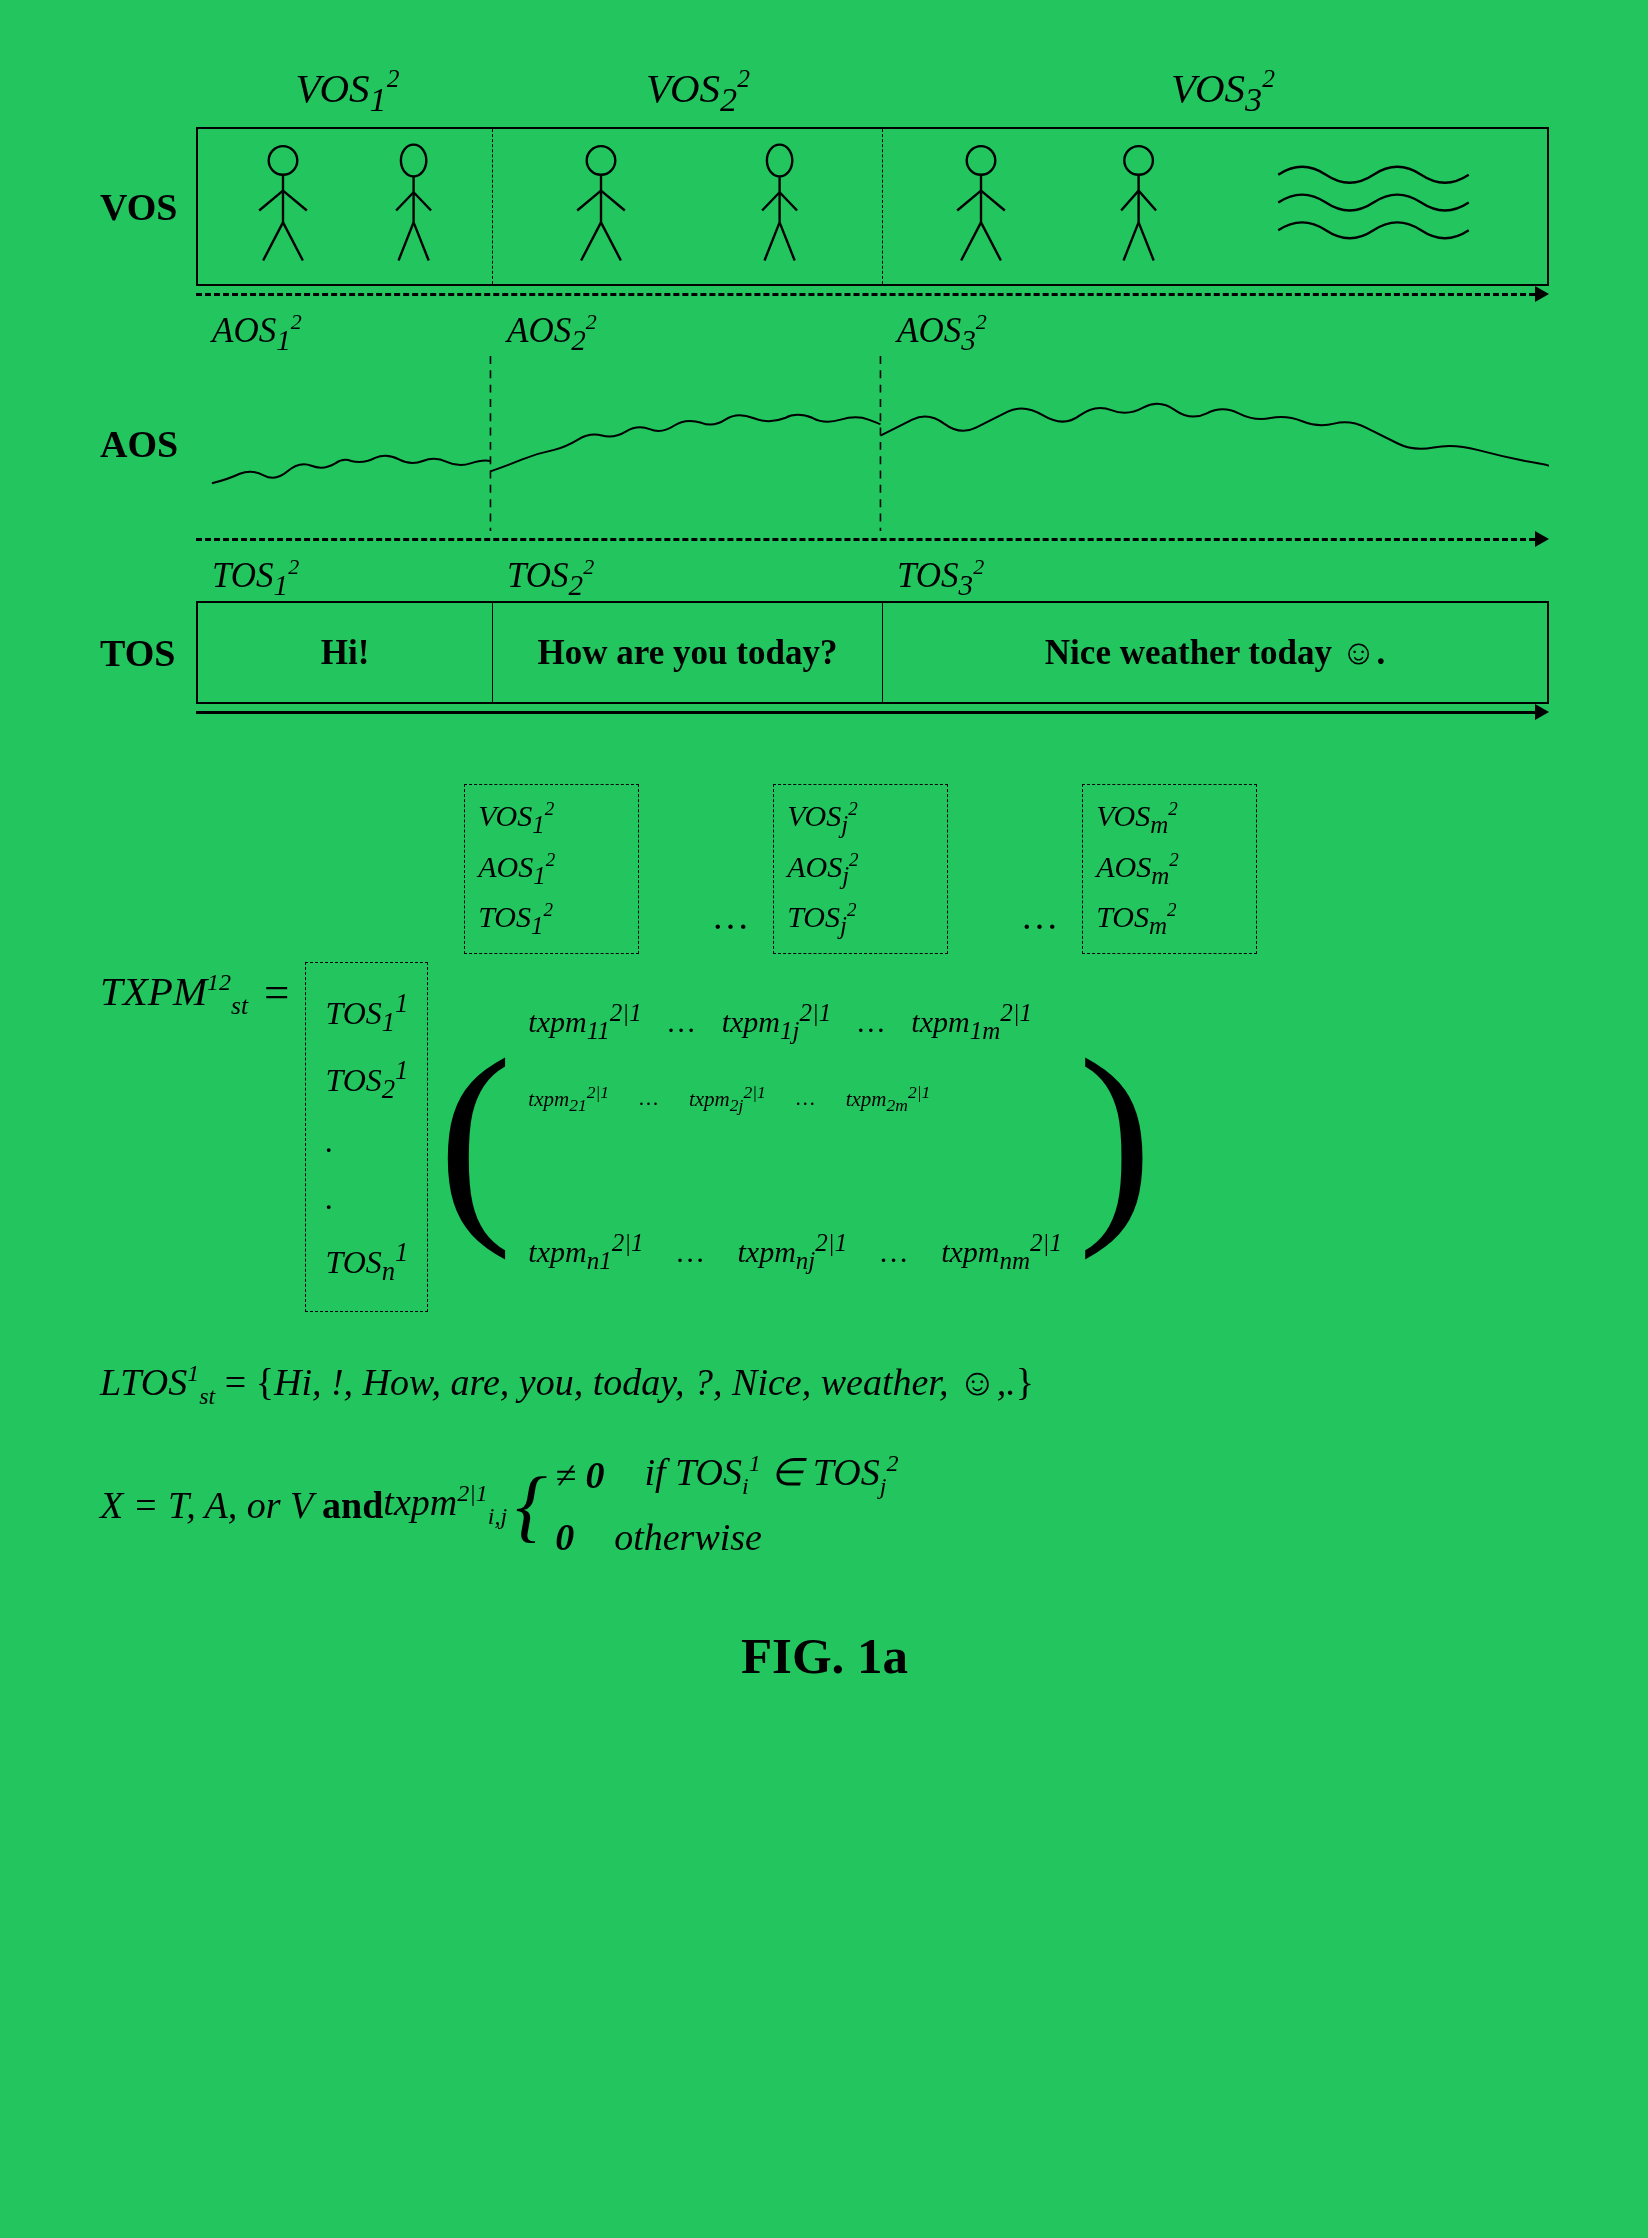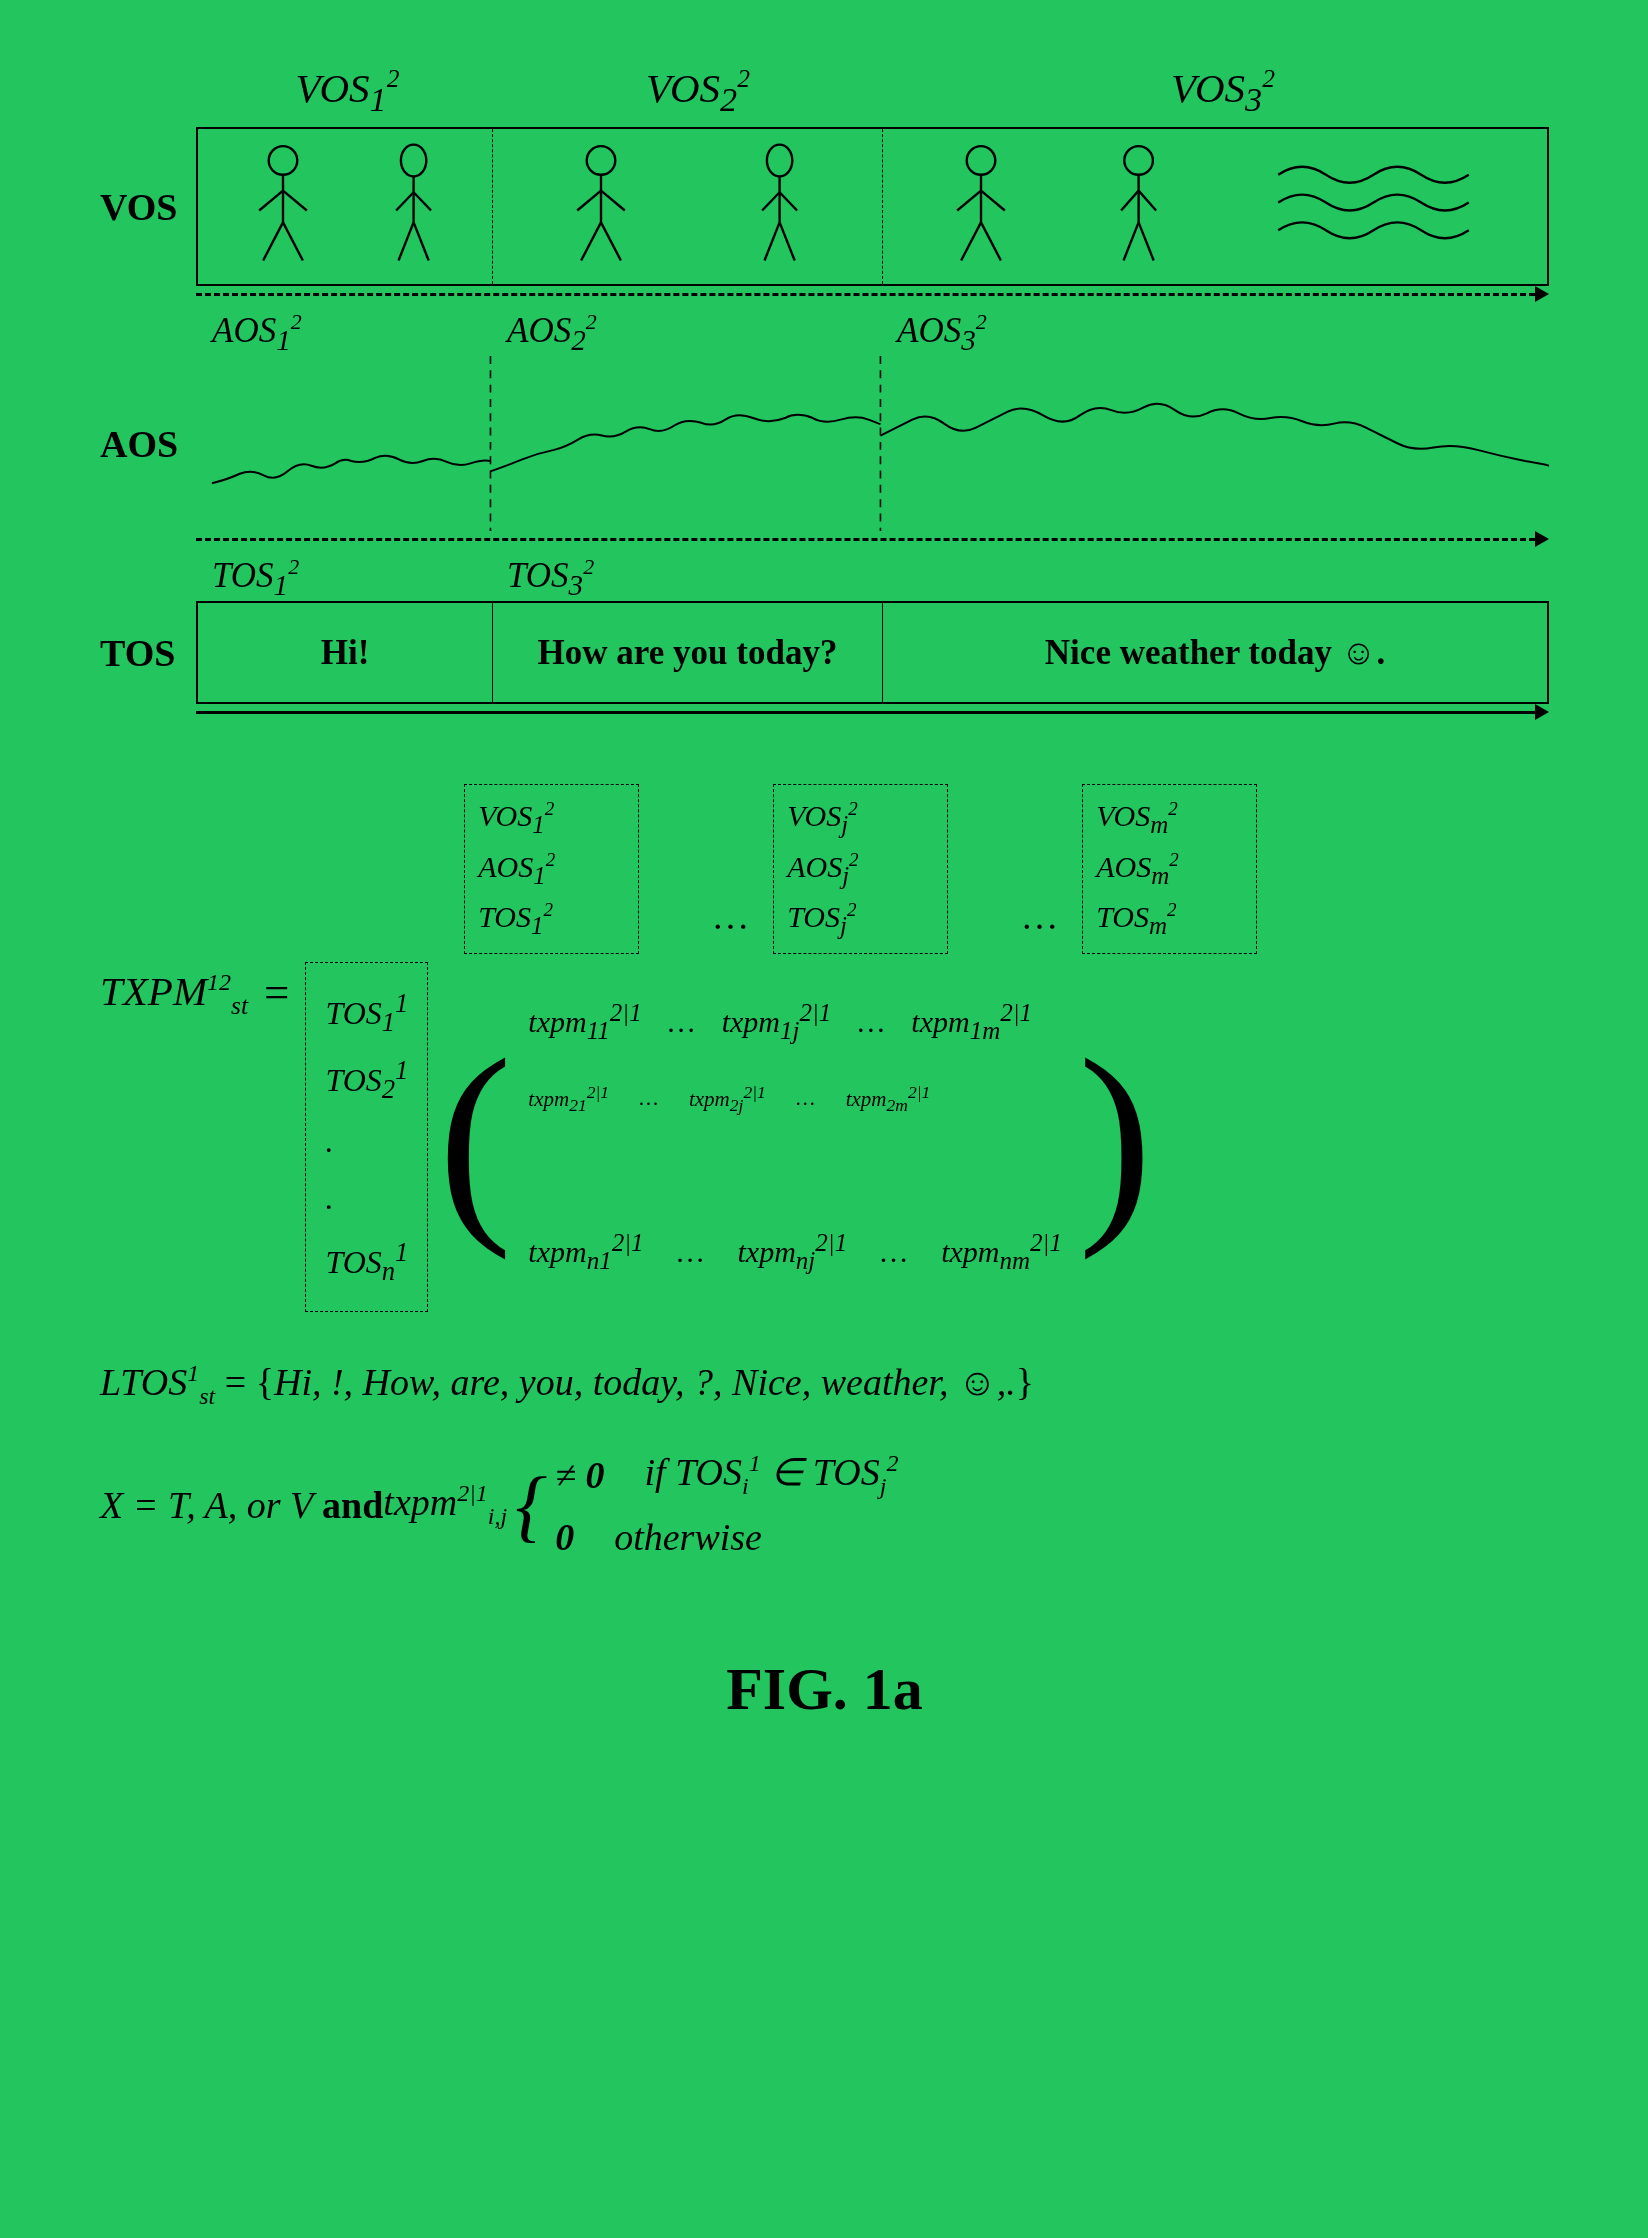--- a/index.html
+++ b/index.html
@@ -161,23 +161,23 @@
       font-size: 30px;
       text-align: left;
       line-height: 1.5;
       margin-right: 48px;
     }
     .col-header-box sup { font-size: 19px; vertical-align: super; }
     .col-header-box:last-child { margin-right: 0; }
 
     
     .fig-label {
-      font-size: 60px;
+      font-size: 51px;
       font-weight: bold;
-      margin-top: 48px;
+      margin-top: 20px;
       text-align: center;
     }
 
     
     svg.stick { display: inline-block; }
   </style>
 </head>
 <body>
 
 <div class="page">
@@ -315,20 +315,23 @@
     </div>
 
     <div style="display:flex; align-items:center; margin-left:96px; width:calc(100% - 96px);">
       <div style="flex:1; border-top: 3.2px dashed #000;"></div>
       <div style="width:0;height:0;border-left:14.3px solid #000;border-top:8px solid transparent;border-bottom:8px solid transparent;"></div>
     </div>
 
     <div class="tos-labels-row">
       <div class="tos-label tos-label-1">
         <i>TOS</i><sub>1</sub><sup>2</sup>
+      </div>
+      <div class="tos-label tos-label-2">
+        <i>TOS</i><sub>2</sub><sup>2</sup>
       </div>
       <div class="tos-label tos-label-3">
         <i>TOS</i><sub>3</sub><sup>2</sup>
       </div>
     </div>
 
     <div class="row-container">
       <div class="row-label">TOS</div>
       <div class="row-content">
         <div class="tos-box">

